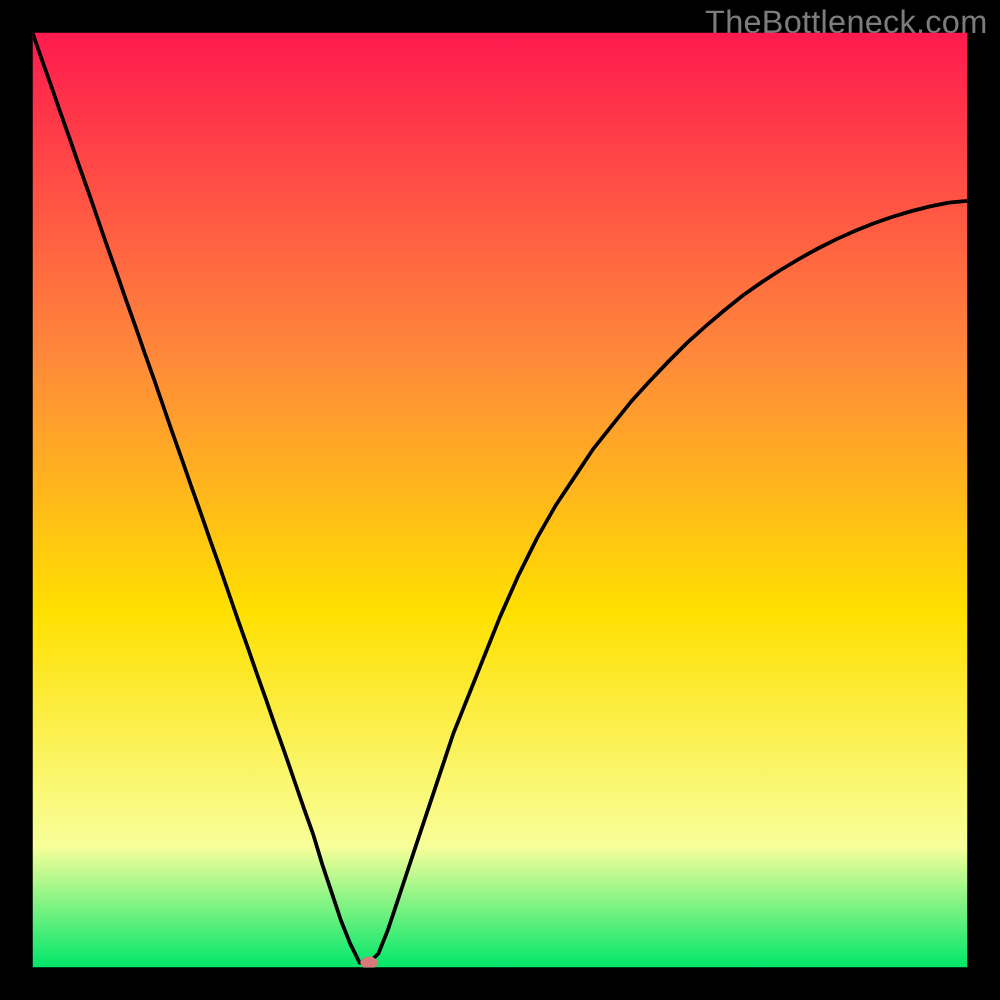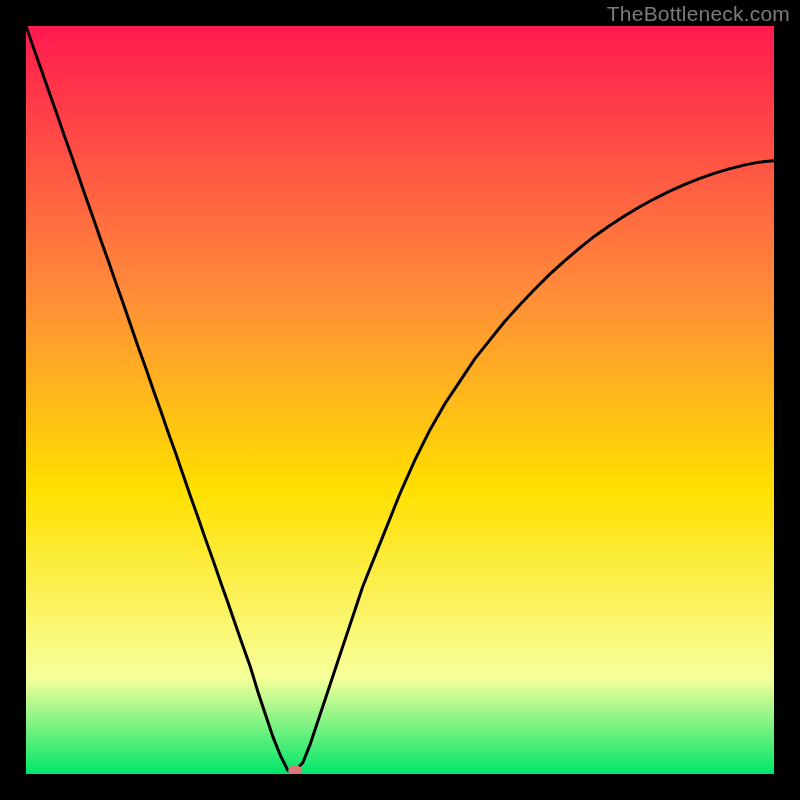--- a/index.html
+++ b/index.html
@@ -17,21 +17,21 @@
     left: 0;
     width: 800px;
     height: 800px;
     background: #000;
   }
   .watermark {
     position: absolute;
     top: 2px;
     right: 10px;
     color: #7c7c7c;
-    font-size: 21px;
+    font-size: 26px;
     letter-spacing: 0.2px;
     font-weight: 400;
   }
   .plot-wrap {
     position: absolute;
     left: 26px;
     top: 26px;
     width: 748px;
     height: 748px;
   }

